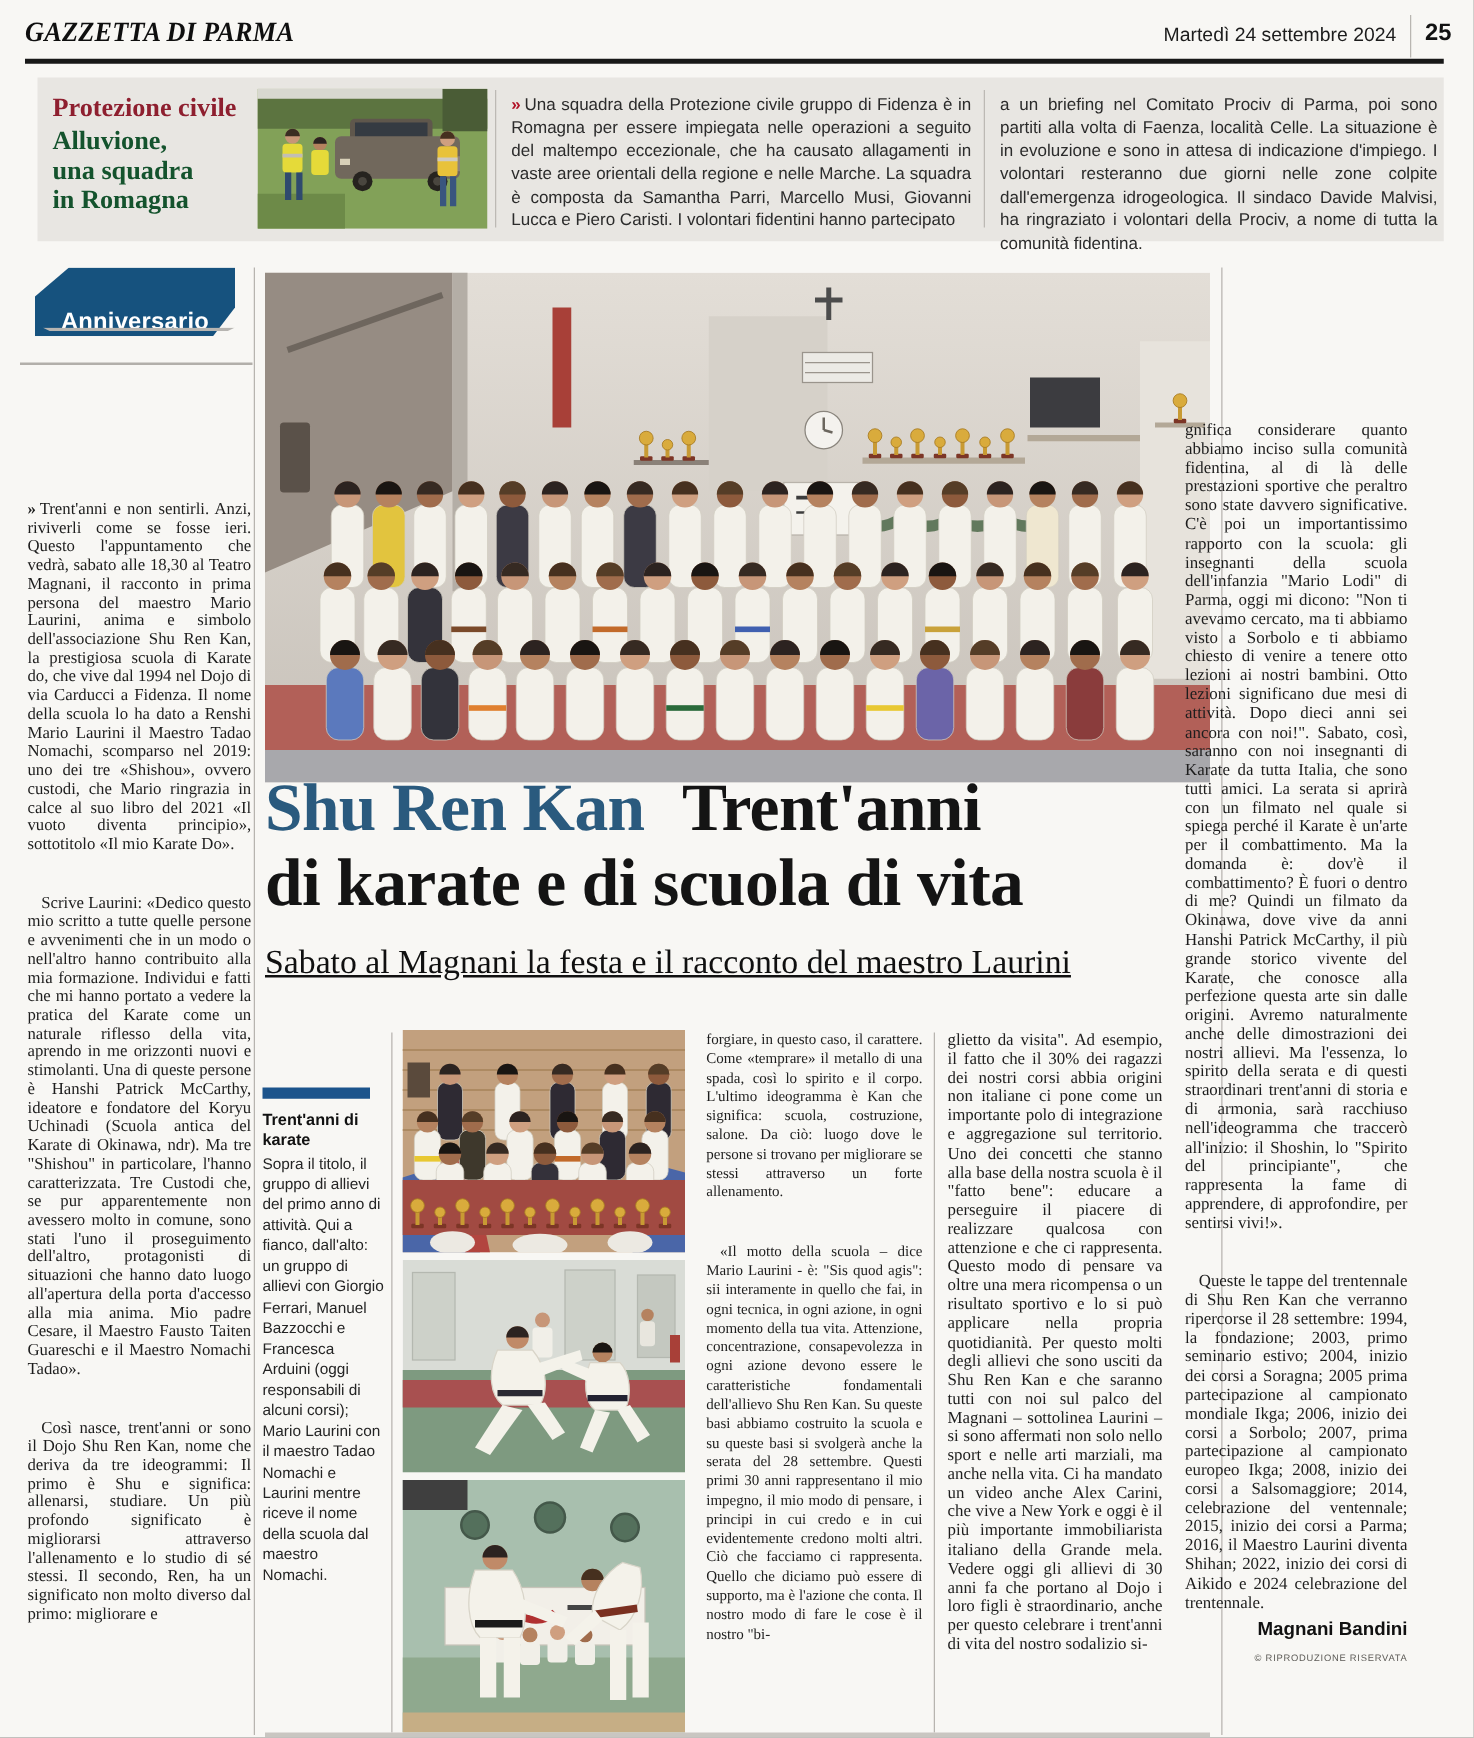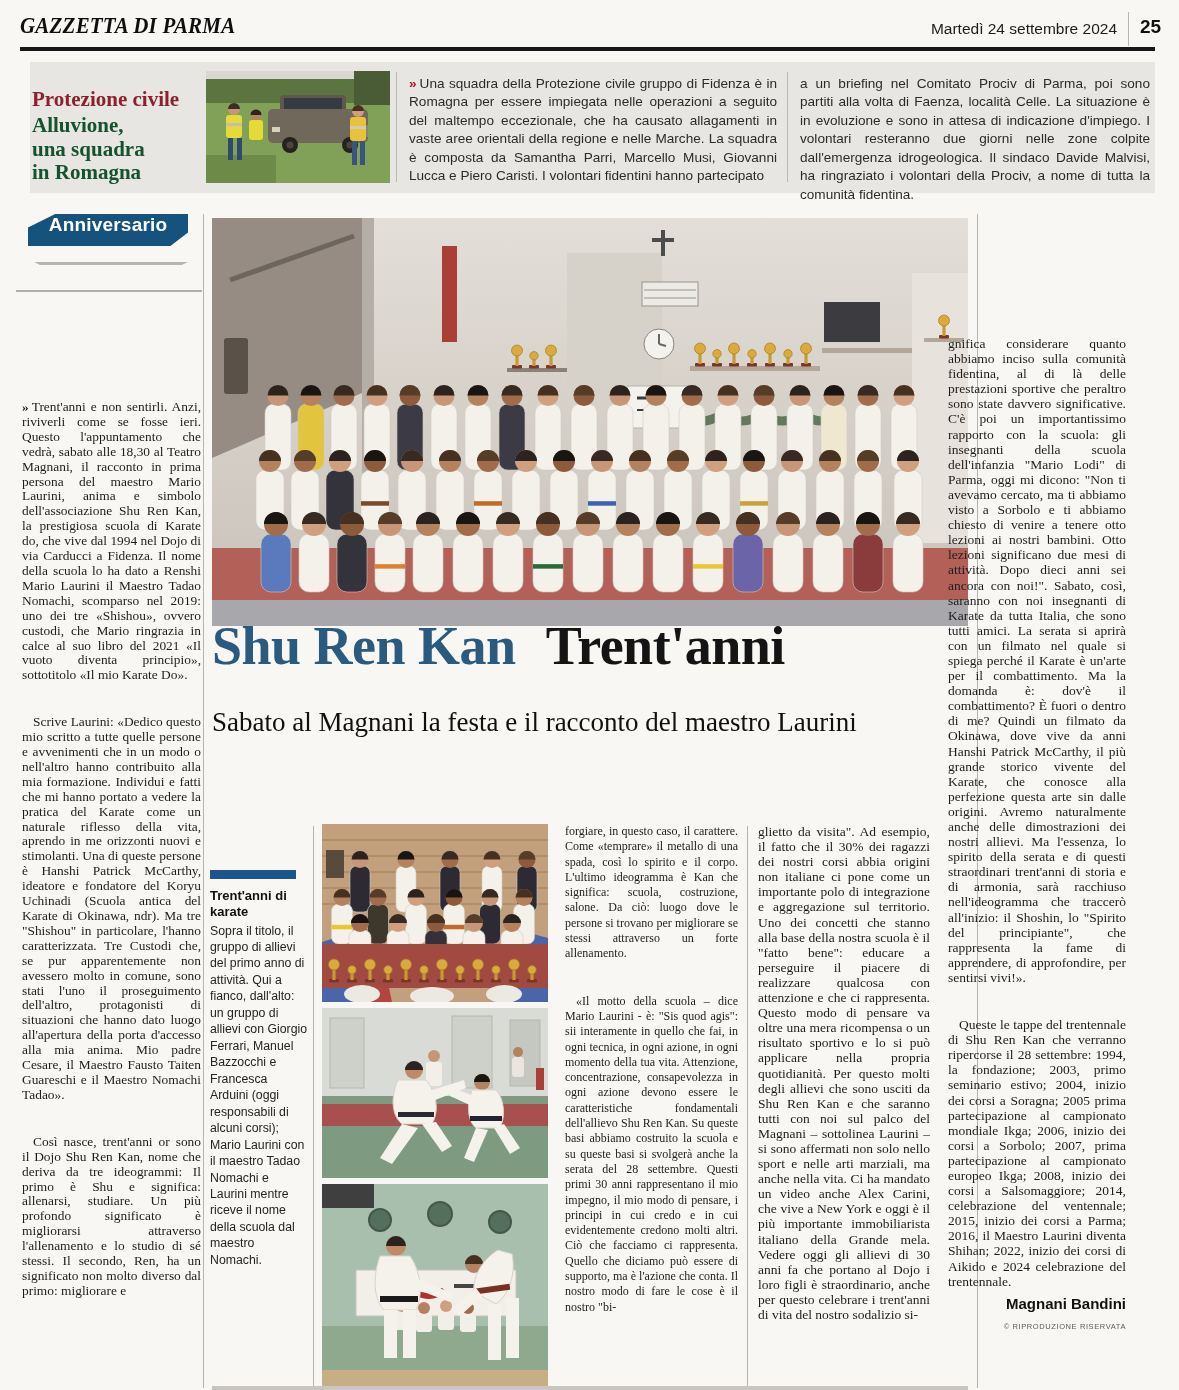--- a/index.html
+++ b/index.html
@@ -10,31 +10,31 @@
     font-family:"Liberation Serif", serif;
   }
   
   .mast-logo { position:absolute; left:20px; top:13px; font:italic 700 21px "Liberation Serif", serif; color:#0f0f0f; letter-spacing:.2px; transform:scaleY(1.06); transform-origin:left top;}
   .mast-date { position:absolute; right:62px; top:20px; font:15.5px "Liberation Sans", sans-serif; color:#1c1c1c; }
   .mast-sep  { position:absolute; left:1128px; top:12px; width:1px; height:34px; background:#b9b6b1; }
   .mast-page { position:absolute; left:1140px; top:16px; font:700 19px "Liberation Sans", sans-serif; color:#111; }
   .mast-rule { position:absolute; left:20px; top:47px; width:1135px; height:4px; background:#181818; }
   
   .brief { position:absolute; left:30px; top:62px; width:1125px; height:131px; background:#e8e6e2; }
-  .brief-head { position:absolute; left:2px; top:13px; width:164px;margin-top:13px; }
+  .brief-head { position:absolute; left:12px; top:13px; width:164px; }
   .brief-kicker { font:700 21px/1.1 "Liberation Serif", serif; color:#8e1f2f; margin-bottom:3px; }
   .brief-title  { font:700 21px/1.12 "Liberation Serif", serif; color:#14532d; }
   .brief-photo { position:absolute; left:176px; top:9px; width:184px; height:112px; }
   .brief .vr { position:absolute; top:10px; height:110px; width:1px; background:#bcb9b4; }
   .brief-col { position:absolute; top:13px; font:13.6px/1.36 "Liberation Sans", sans-serif; color:#2b2b2b; text-align:justify; }
   .mk-red { color:#b11226; font-weight:700; padding-right:3px; }
   
-  .tag { position:absolute; left:28px; top:214px; width:160px; height:32px; background:#16527e;
+  .tag { position:absolute; left:28px; top:214px; width:160px; height:55px; background:#16527e;
          clip-path:polygon(17% 0, 100% 0, 100% 58%, 89% 100%, 0 100%, 0 42%);
-         display:flex; align-items:flex-start; justify-content:center; }
+         display:flex; align-items:flex-end; justify-content:center; }
   .tag span { font:700 19px "Liberation Sans", sans-serif; color:#fff; letter-spacing:.2px; }
   .tag-shadow { position:absolute; left:34px; top:262px; width:154px; height:3px; background:#b7b5b1; clip-path:polygon(0 0,100% 0,96% 100%,4% 100%); }
   
   .vrule { position:absolute; width:1px; background:#b7b4af; }
   .hrule { position:absolute; height:2px; background:#b2afaa; }
   
   .col { position:absolute; text-align:justify; color:#1d1d1d; overflow:hidden;
          font-size:13.5px; line-height:15.1px; font-family:"Liberation Serif", serif; }
   .col p.ind { text-indent:11px;margin-top:32px; }
   .mk { font-weight:700; padding-right:3px; }
@@ -42,21 +42,21 @@
   .col-b     { left:565px; top:824px; width:173px; height:562px; font-size:12px; line-height:15.3px; }
   .col-c     { left:758px; top:824px; width:172px; height:562px; font-size:13.5px; line-height:15.1px; }
   .right-col { left:948px; top:336px; width:178px; height:1050px; }
   .byline { text-align:right; font:700 15px "Liberation Sans", sans-serif; color:#111; margin-top:6px; }
   .copyright { text-align:right; font:7.5px "Liberation Sans", sans-serif; color:#5c5a56; letter-spacing:.6px; margin-top:10px; }
   
   .headline { position:absolute; left:212px; top:616px; width:758px; }
   .hl-line { font:700 54px/60px "Liberation Serif", serif; letter-spacing:-.5px; color:#141414; white-space:nowrap; }
   .hl-accent { color:#2a5a7e; }
   .hl-rest { margin-left:30px; }
-  .subhead { font:400 27px/32px "Liberation Serif", serif; color:#101010; margin-top:30px; }
+  .subhead { font:400 27px/32px "Liberation Serif", serif; color:#101010; margin-top:17px;text-decoration:underline; }
   
   .caption { position:absolute; left:210px; top:833px; width:98px;margin-top:37px; }
   .cap-bar { width:86px; height:9px; background:#1c548c; margin-bottom:9px; }
   .cap-title { font:700 13px/1.25 "Liberation Sans", sans-serif; color:#111; margin-bottom:2px; }
   .cap-text  { font:12.3px/1.34 "Liberation Sans", sans-serif; color:#242424; }
   
   .photo { position:absolute; background:#fff; }
   .photo svg { display:block; width:100%; height:100%; }
   .ph-main { left:212px; top:218px; width:756px; height:408px; }
   .ph-1 { left:322px; top:824px;  width:226px; height:178px; }
@@ -376,20 +376,21 @@
           <circle cx="696" cy="306" r="12" fill="#cf9f80"></circle>
           <path d="M 684 306 a 12 12 0 0 1 24 0 z" fill="#362a22"></path>
         </g>
     </svg>
   </div>
 
   <div class="headline">
     <div class="hl-line">
       <span class="hl-accent">Shu Ren Kan</span><span class="hl-rest">Trent'anni</span>
     </div>
+    <div class="hl-line">di karate e di scuola di vita</div>
     <div class="subhead">Sabato al Magnani la festa e il racconto del maestro Laurini</div>
   </div>
 
   <div class="col left-col">
     <p><span class="mk">»</span><span>Trent'anni e non sentirli. Anzi, riviverli come se fosse ieri. Questo l'appuntamento che vedrà, sabato alle 18,30 al Teatro Magnani, il racconto in prima persona del maestro Mario Laurini, anima e simbolo dell'associazione Shu Ren Kan, la prestigiosa scuola di Karate do, che vive dal 1994 nel Dojo di via Carducci a Fidenza. Il nome della scuola lo ha dato a Renshi Mario Laurini il Maestro Tadao Nomachi, scomparso nel 2019: uno dei tre «Shishou», ovvero custodi, che Mario ringrazia in calce al suo libro del 2021 «Il vuoto diventa principio», sottotitolo «Il mio Karate Do».</span></p>
     <p class="ind">Scrive Laurini: «Dedico questo mio scritto a tutte quelle persone e avvenimenti che in un modo o nell'altro hanno contribuito alla mia formazione. Individui e fatti che mi hanno portato a vedere la pratica del Karate come un naturale riflesso della vita, aprendo in me orizzonti nuovi e stimolanti. Una di queste persone è Hanshi Patrick McCarthy, ideatore e fondatore del Koryu Uchinadi (Scuola antica del Karate di Okinawa, ndr). Ma tre "Shishou" in particolare, l'hanno caratterizzata. Tre Custodi che, se pur apparentemente non avessero molto in comune, sono stati l'uno il proseguimento dell'altro, protagonisti di situazioni che hanno dato luogo all'apertura della porta d'accesso alla mia anima. Mio padre Cesare, il Maestro Fausto Taiten Guareschi e il Maestro Nomachi Tadao».</p>
     <p class="ind">Così nasce, trent'anni or sono il Dojo Shu Ren Kan, nome che deriva da tre ideogrammi: Il primo è Shu e significa: allenarsi, studiare. Un più profondo significato è migliorarsi attraverso l'allenamento e lo studio di sé stessi. Il secondo, Ren, ha un significato non molto diverso dal primo: migliorare e</p>
   </div>
 
   <div class="caption">

